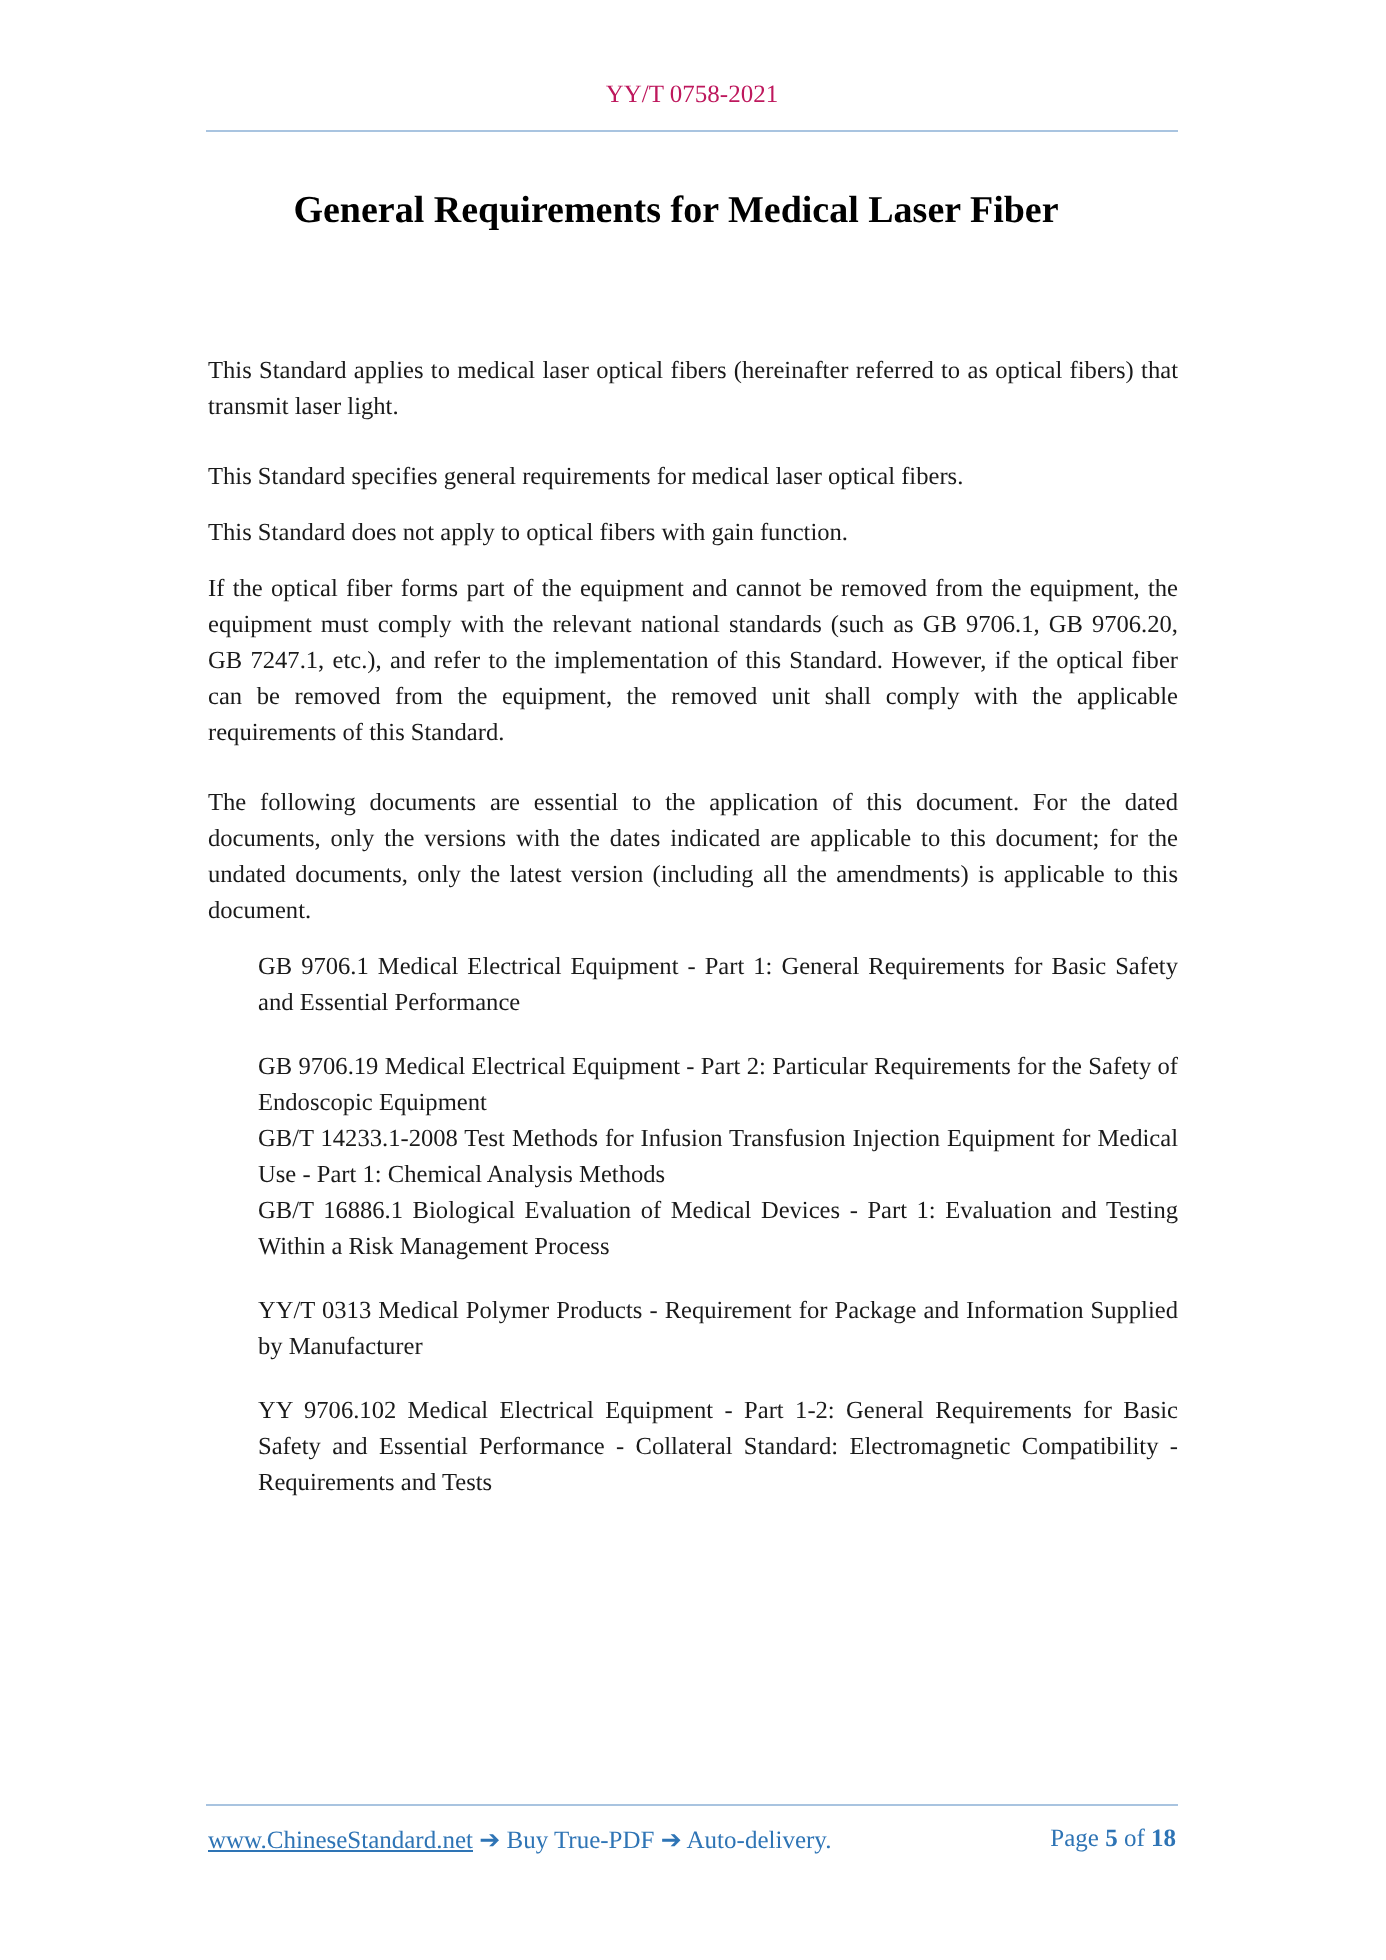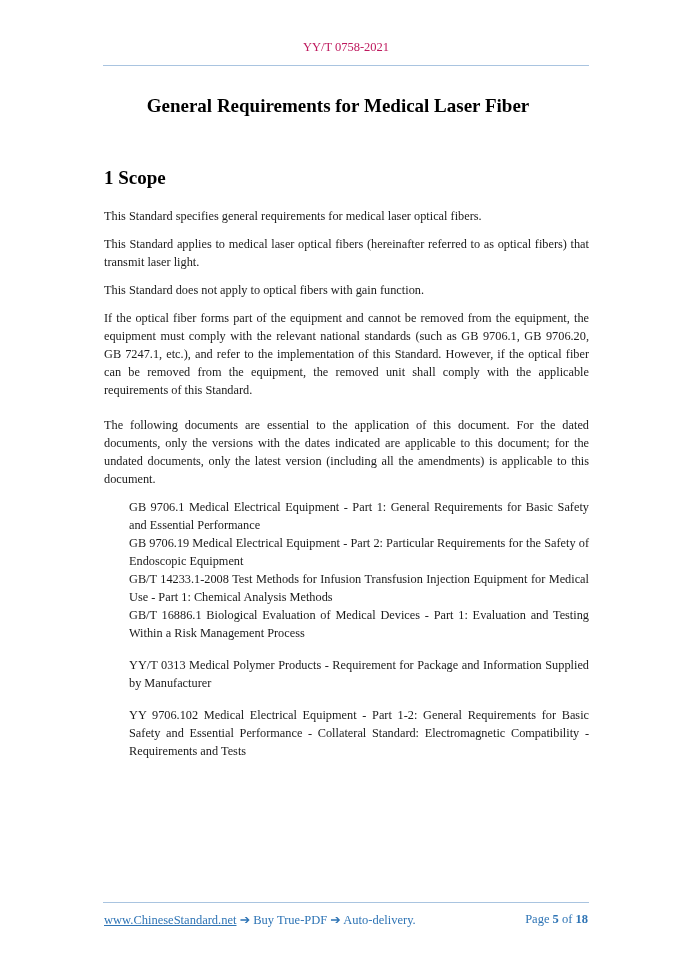--- a/index.html
+++ b/index.html
@@ -23,30 +23,29 @@
 </style>
 </head>
 <body>
 
 <div class="header">YY/T 0758-2021</div>
 <div class="header-rule"></div>
 
 <div class="doc-title">General Requirements for Medical Laser Fiber</div>
 
 <div class="content">
-  <h2>1 Scope</h2>
+  <p style="margin-top:10px">This Standard applies to medical laser optical fibers (hereinafter referred to as optical fibers) that transmit laser light.</p>
   <p style="margin-top:17px">This Standard specifies general requirements for medical laser optical fibers.</p>
-  <p style="margin-top:10px">This Standard applies to medical laser optical fibers (hereinafter referred to as optical fibers) that transmit laser light.</p>
   <p style="margin-top:10px">This Standard does not apply to optical fibers with gain function.</p>
   <p style="margin-top:10px">If the optical fiber forms part of the equipment and cannot be removed from the equipment, the equipment must comply with the relevant national standards (such as GB 9706.1, GB 9706.20, GB 7247.1, etc.), and refer to the implementation of this Standard. However, if the optical fiber can be removed from the equipment, the removed unit shall comply with the applicable requirements of this Standard.</p>
 
   <p style="margin-top:17px">The following documents are essential to the application of this document. For the dated documents, only the versions with the dates indicated are applicable to this document; for the undated documents, only the latest version (including all the amendments) is applicable to this document.</p>
 
   <p class="ref" style="margin-top:10px">GB 9706.1 Medical Electrical Equipment - Part 1: General Requirements for Basic Safety and Essential Performance</p>
-  <p class="ref" style="margin-top:0">GB 9706.19 Medical Electrical Equipment - Part 2: Particular Requirements for the Safety of Endoscopic Equipment</p>
+  <p class="ref" style="margin-top:14px">GB 9706.19 Medical Electrical Equipment - Part 2: Particular Requirements for the Safety of Endoscopic Equipment</p>
   <p class="ref" style="">GB/T 14233.1-2008 Test Methods for Infusion Transfusion Injection Equipment for Medical Use - Part 1: Chemical Analysis Methods</p>
   <p class="ref" style="">GB/T 16886.1 Biological Evaluation of Medical Devices - Part 1: Evaluation and Testing Within a Risk Management Process</p>
   <p class="ref" style="margin-top:14px">YY/T 0313 Medical Polymer Products - Requirement for Package and Information Supplied by Manufacturer</p>
   <p class="ref" style="margin-top:14px">YY 9706.102 Medical Electrical Equipment - Part 1-2: General Requirements for Basic Safety and Essential Performance - Collateral Standard: Electromagnetic Compatibility - Requirements and Tests</p>
 </div>
 
 <div class="footer-rule"></div>
 <div class="footer">
   <span class="footer-left">
     <a>www.ChineseStandard.net</a>

